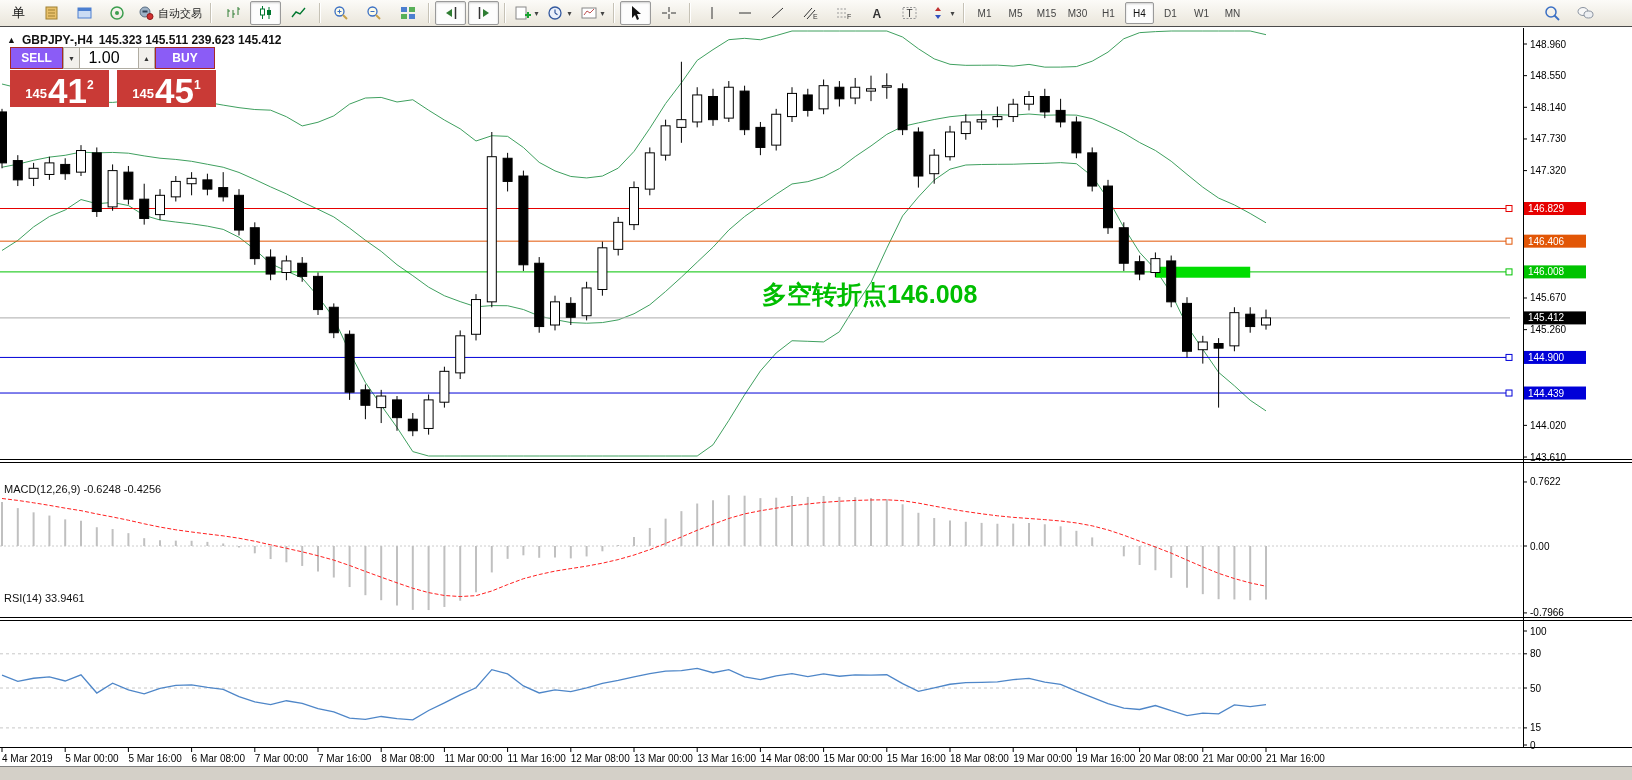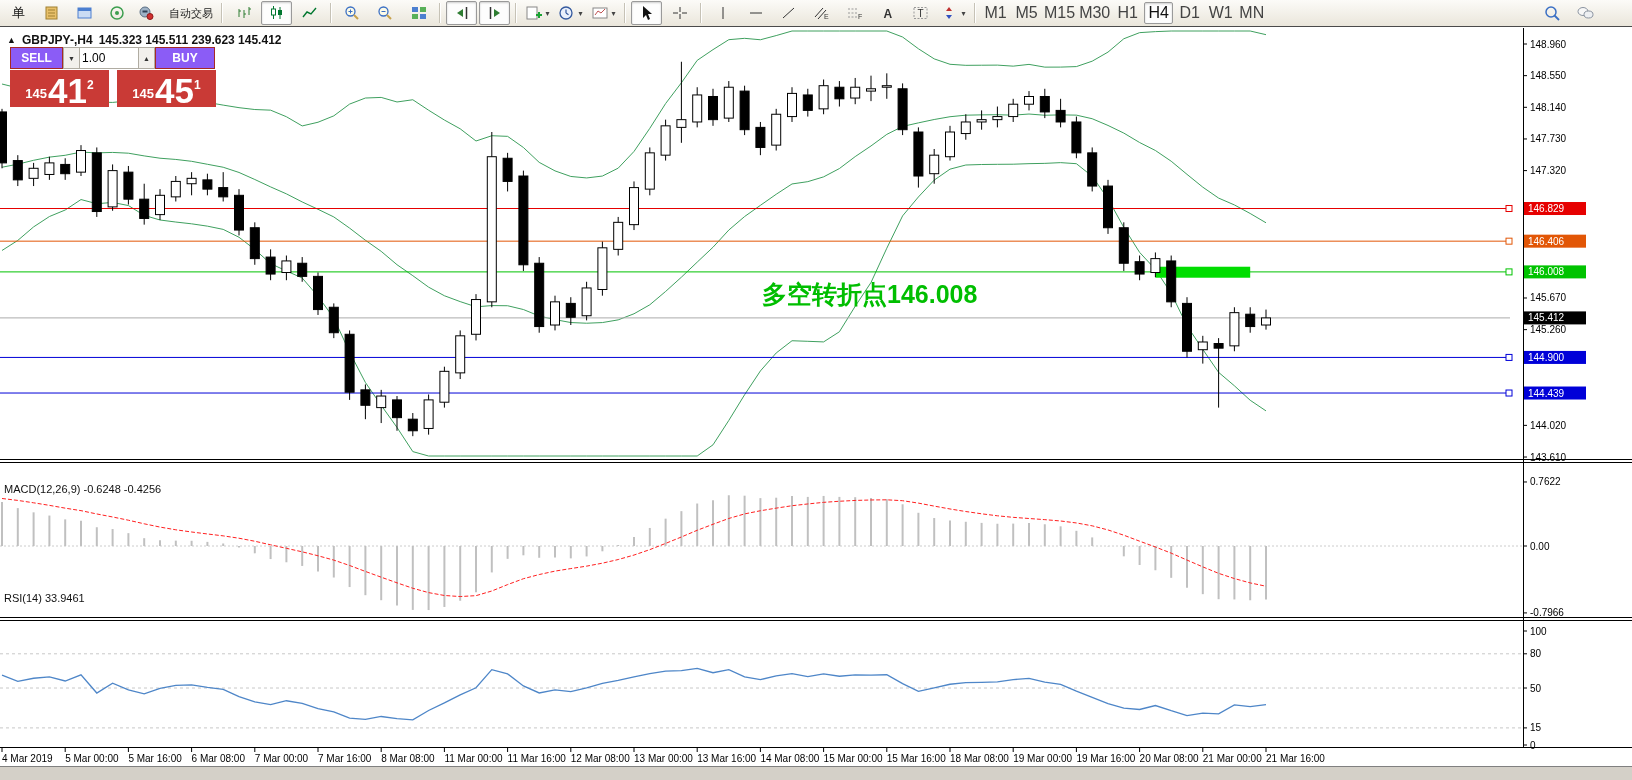--- a/index.html
+++ b/index.html
@@ -8,39 +8,39 @@
   
   #toolbar{position:absolute;left:0;top:0;width:1632px;height:27px;box-sizing:border-box;
     background:linear-gradient(#FCFBF8,#EAE6DB);border-bottom:1px solid #4a4a4a;
     display:flex;align-items:center;padding-left:2px;z-index:5;}
   .tb-btn{height:22px;min-width:25px;padding:0 2px;display:flex;align-items:center;justify-content:center;
     margin:0 1px;border:1px solid transparent;border-radius:2px;font-size:11px;color:#333;cursor:default;}
   .tb-btn.pressed{background:#FDFDFD;border-color:#9a9a9a;box-shadow:inset 0 1px 2px #cfcfcf;}
   .tb-btn .dd{font-size:8px;color:#444;margin-left:2px;}
   .tb-sep{width:1px;height:20px;background:#c6c2b6;border-right:1px solid #fff;margin:0 4px;}
   .tb-text{font-size:13px;color:#111;margin:0 3px;}
-  .tb-label{font-size:11px;color:#222;margin-left:13px;white-space:nowrap;}
+  .tb-label{font-size:11px;color:#222;margin-left:2px;white-space:nowrap;}
   .tf-btn{height:20px;min-width:27px;display:flex;align-items:center;justify-content:center;
-    font-size:16px;color:#444;margin:15px 1px;border:1px solid transparent;border-radius:2px;}
+    font-size:10px;color:#444;margin:15px 1px;border:1px solid transparent;border-radius:2px;}
   .tf-btn.pressed{background:#FDFDFD;border-color:#9a9a9a;box-shadow:inset 0 1px 2px #cfcfcf;color:#111;}
   #tb-right{margin-left:auto;margin-right:30px;display:flex;align-items:center;}
   
   #chart-title{position:absolute;left:7px;top:33px;font-size:12px;font-weight:bold;color:#111;z-index:4;
     display:flex;gap:6px;align-items:center;}
   #chart-title .arr{font-size:9px;}
   #trade-panel{position:absolute;left:10px;top:47px;z-index:4;width:206px;}
   #tp-row1{display:flex;height:22px;}
   .tp-btn{background:#8b5cf6;color:#fff;font-size:12px;font-weight:bold;display:flex;align-items:center;
     justify-content:center;border:1px solid #A52A26;box-sizing:border-box;}
   #tp-sell{width:53px;}
   #tp-buy{width:60px;}
   .tp-spin{width:17px;background:#F2F0EC;border:1px solid #B0ACA2;box-sizing:border-box;display:flex;
     align-items:center;justify-content:center;font-size:7px;color:#333;}
   #tp-vol{width:58px;border:1px solid #B0ACA2;border-left:none;border-right:none;box-sizing:border-box;
-    font-size:12px;text-align:left;padding-right:12px;font-family:"Liberation Sans",sans-serif;}
+    font-size:16px;text-align:center;padding-right:12px;font-family:"Liberation Sans",sans-serif;}
   #tp-row2{display:flex;margin-top:1px;height:37px;gap:8px;}
   .tp-price{flex:1;background:#C93A36;color:#fff;display:flex;align-items:flex-end;justify-content:center;
     padding-bottom:3px;}
   .tp-price .pfx{font-size:13px;font-weight:bold;margin-right:1px;line-height:20px;}
   .tp-price .big{font-size:35px;font-weight:bold;line-height:27px;}
   .tp-price .sup{font-size:12px;font-weight:bold;position:relative;top:-12px;}
   .ind-label{position:absolute;font-size:11px;color:#111;z-index:4;}
   #macd-label{left:4px;top:483px;}
   #rsi-label{left:4px;top:592px;}
   svg{display:block;}

